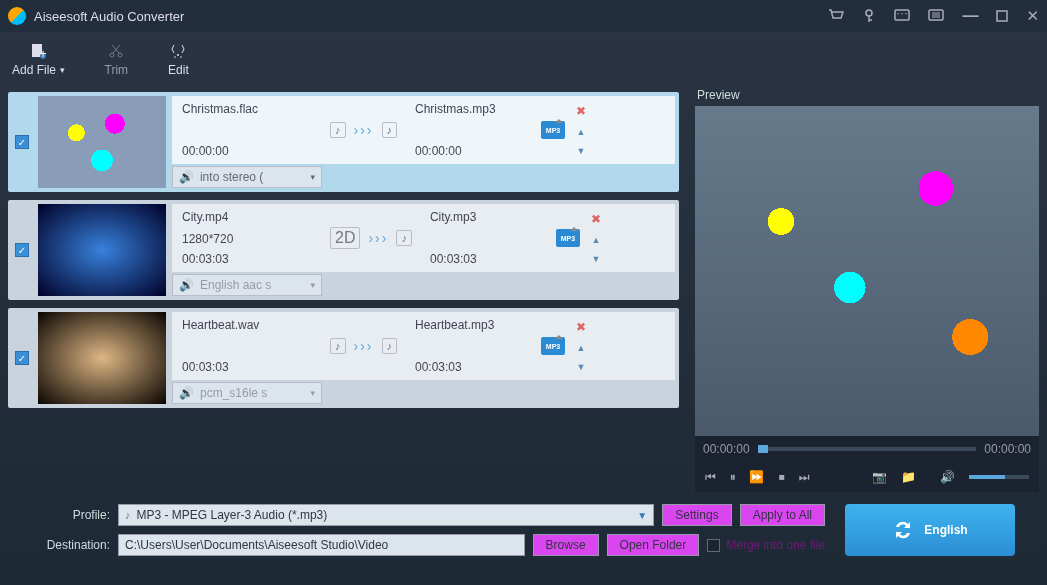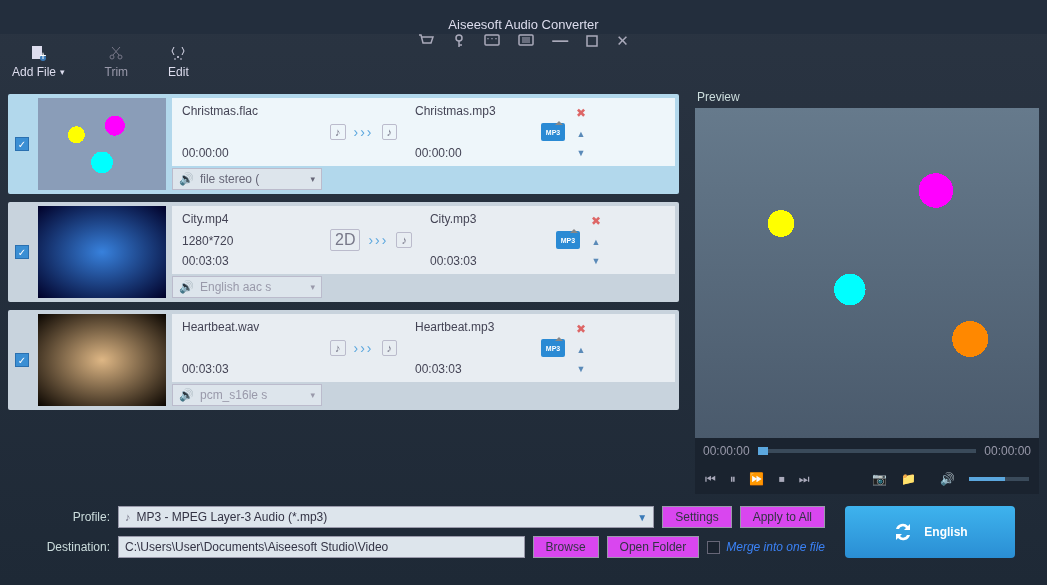--- a/index.html
+++ b/index.html
@@ -1,17 +1,17 @@
 <!DOCTYPE html>
 <html><head>
 <meta charset="utf-8">
 <style>
 * { box-sizing: border-box; margin: 0; padding: 0; font-family: Arial, sans-serif; font-size: 12px; }
 body { width: 1047px; height: 585px; background: linear-gradient(to bottom, #2a3442 0%, #1e2936 100%); overflow: hidden; color: #aab; }
-.titlebar { height: 32px; display: flex; align-items: center; padding: 17px 8px; background: #232e3d; flex-direction: column; }
+.titlebar { height: 32px; display: flex; align-items: center; padding: 8px 8px; background: #232e3d; }
 .logo { width: 18px; height: 18px; border-radius: 50%; background: linear-gradient(135deg, #ffa500 50%, #00bfff 50%); margin-right: 8px; }
 .app-title { color: #dde; font-size: 13px; flex: 1; }
 .titlebar-icons { display: flex; gap: 18px; align-items: center; color: #aab; }
 .titlebar-icons span { cursor: pointer; display: flex; align-items: center; }
 .toolbar { height: 56px; display: flex; align-items: center; padding: 0 12px; gap: 40px; }
 .tool-btn { display: flex; flex-direction: column; align-items: center; gap: 4px; cursor: pointer; color: #99a; }
 .tool-btn.active { color: #dde; }
 .tool-icon { width: 16px; height: 16px; }
 .tool-label-row { display: flex; align-items: center; gap: 4px; }
 .main { display: flex; height: 404px; }
@@ -54,21 +54,21 @@
 .pc-gap { margin-left: auto; }
 .vol-track { width: 60px; height: 4px; background: #3a4a5a; position: relative; }
 .vol-fill { height: 100%; width: 60%; background: #5ba7de; }
 .bottom { padding: 12px 32px; display: flex; gap: 20px; }
 .bottom-left { flex: 1; display: flex; flex-direction: column; gap: 8px; }
 .brow { display: flex; align-items: center; gap: 8px; }
 .blabel { width: 78px; color: #cdd; text-align: right; }
 .binput { flex: 1; height: 22px; background: #dde5ec; border: 1px solid #99a; display: flex; align-items: center; padding: 0 6px; color: #334; }
 .binput .dd-arr { margin-left: auto; color: #3a7ab8; font-size: 10px; }
 .bbtn { height: 22px; padding: 0 12px; background: #d946ef; border: 1px solid #99a; color: #334; cursor: pointer; display: flex; align-items: center; }
-.bcheck { display: flex; align-items: flex-end; gap: 6px; color: #3b82f6; font-style: italic; }
+.bcheck { display: flex; align-items: flex-end; gap: 6px; color: #701a75; }
 .bcheck-box { width: 13px; height: 13px; background: #1a232f; border: 1px solid #667; }
 .convert-btn { width: 170px; height: 52px; background: linear-gradient(to bottom, #3eb3ee, #2a8ed4); border-radius: 4px; display: flex; align-items: center; justify-content: center; gap: 10px; color: white; font-size: 17px; font-weight: bold; cursor: pointer; }
 .note-icon { font-size: 11px; color: #778; }
 .speaker-icon { font-size: 12px; }
 </style>
 </head>
 <body>
 
 <div class="titlebar">
   <div class="logo"></div>
@@ -170,21 +170,21 @@
               <div class="mp3-ico">MP3</div>
             </div>
           <div class="ctrl-col">
             <span class="ctrl-x">✖</span>
             <span class="ctrl-arr">▲</span>
             <span class="ctrl-arr">▼</span>
           </div>
         </div>
         <div class="audio-dropdown">
           <span class="speaker-icon">🔊</span>
-          <span>file stereo (</span>
+          <span>into stereo (</span>
           <span class="dd-arr">▾</span>
         </div>
       </div>
     </div>
 
     <div class="file-item">
       <div class="check-col">
           <div class="check">✓</div>
         </div>
       <div class="thumb thumb-b"></div>

